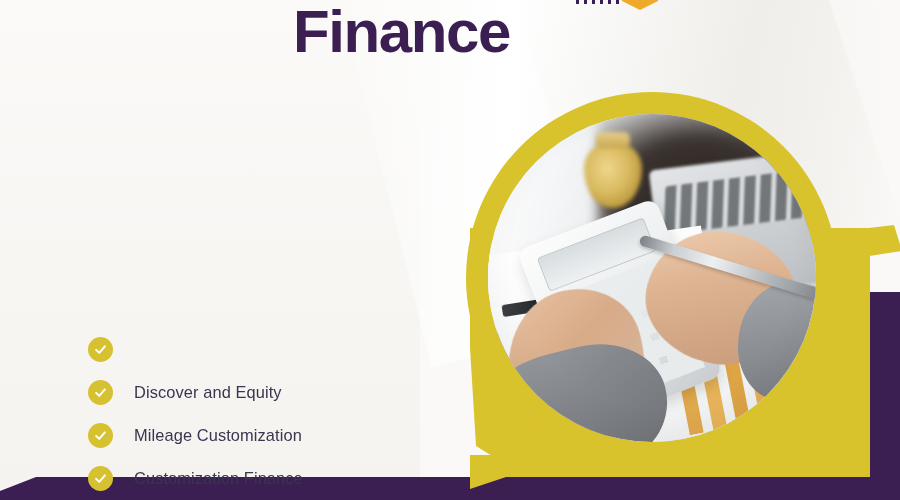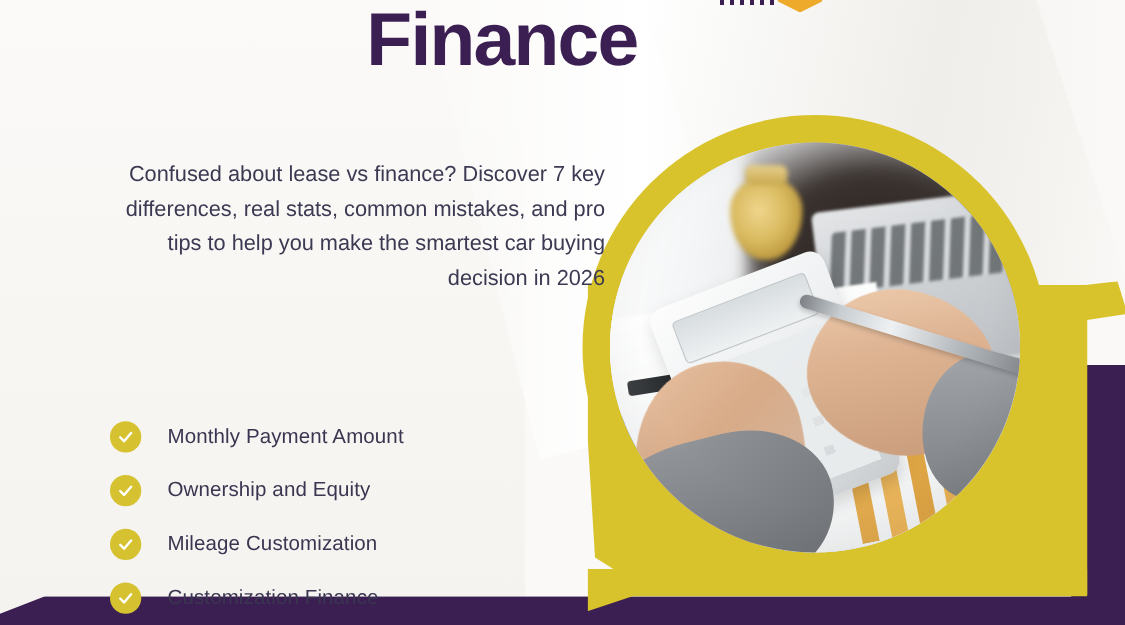--- a/index.html
+++ b/index.html
@@ -330,40 +330,38 @@
 
   <div class="logo-strip">
     <div class="logo-bars"></div>
     <div class="logo-hex"></div>
     <div class="logo-word"></div>
   </div>
 
   <div class="headline">Lease vs
 Finance</div>
 
-  <div class="subcopy">Confused about lease vs finance? Discover 7 key differences, real stats, common mistakes, and pro tips to help you make the smartest car buying decision in 2026</div>
 
   <div class="checklist">
 
     <div class="check-row">
       <span class="check-badge">
         <svg width="15" height="15" viewBox="0 0 24 24" aria-hidden="true">
           <path d="M5 12.5 L10 17.5 L19 7" fill="none" stroke="#ffffff" stroke-width="3.1" stroke-linecap="round" stroke-linejoin="round"></path>
         </svg>
       </span>
-      <span class="check-label">Monthly Payment Amount</span>
     </div>
 
     <div class="check-row">
       <span class="check-badge">
         <svg width="15" height="15" viewBox="0 0 24 24" aria-hidden="true">
           <path d="M5 12.5 L10 17.5 L19 7" fill="none" stroke="#ffffff" stroke-width="3.1" stroke-linecap="round" stroke-linejoin="round"></path>
         </svg>
       </span>
-      <span class="check-label">Ownership and Equity</span>
+      <span class="check-label">Discover and Equity</span>
     </div>
 
     <div class="check-row">
       <span class="check-badge">
         <svg width="15" height="15" viewBox="0 0 24 24" aria-hidden="true">
           <path d="M5 12.5 L10 17.5 L19 7" fill="none" stroke="#ffffff" stroke-width="3.1" stroke-linecap="round" stroke-linejoin="round"></path>
         </svg>
       </span>
       <span class="check-label">Mileage Customization</span>
     </div>

